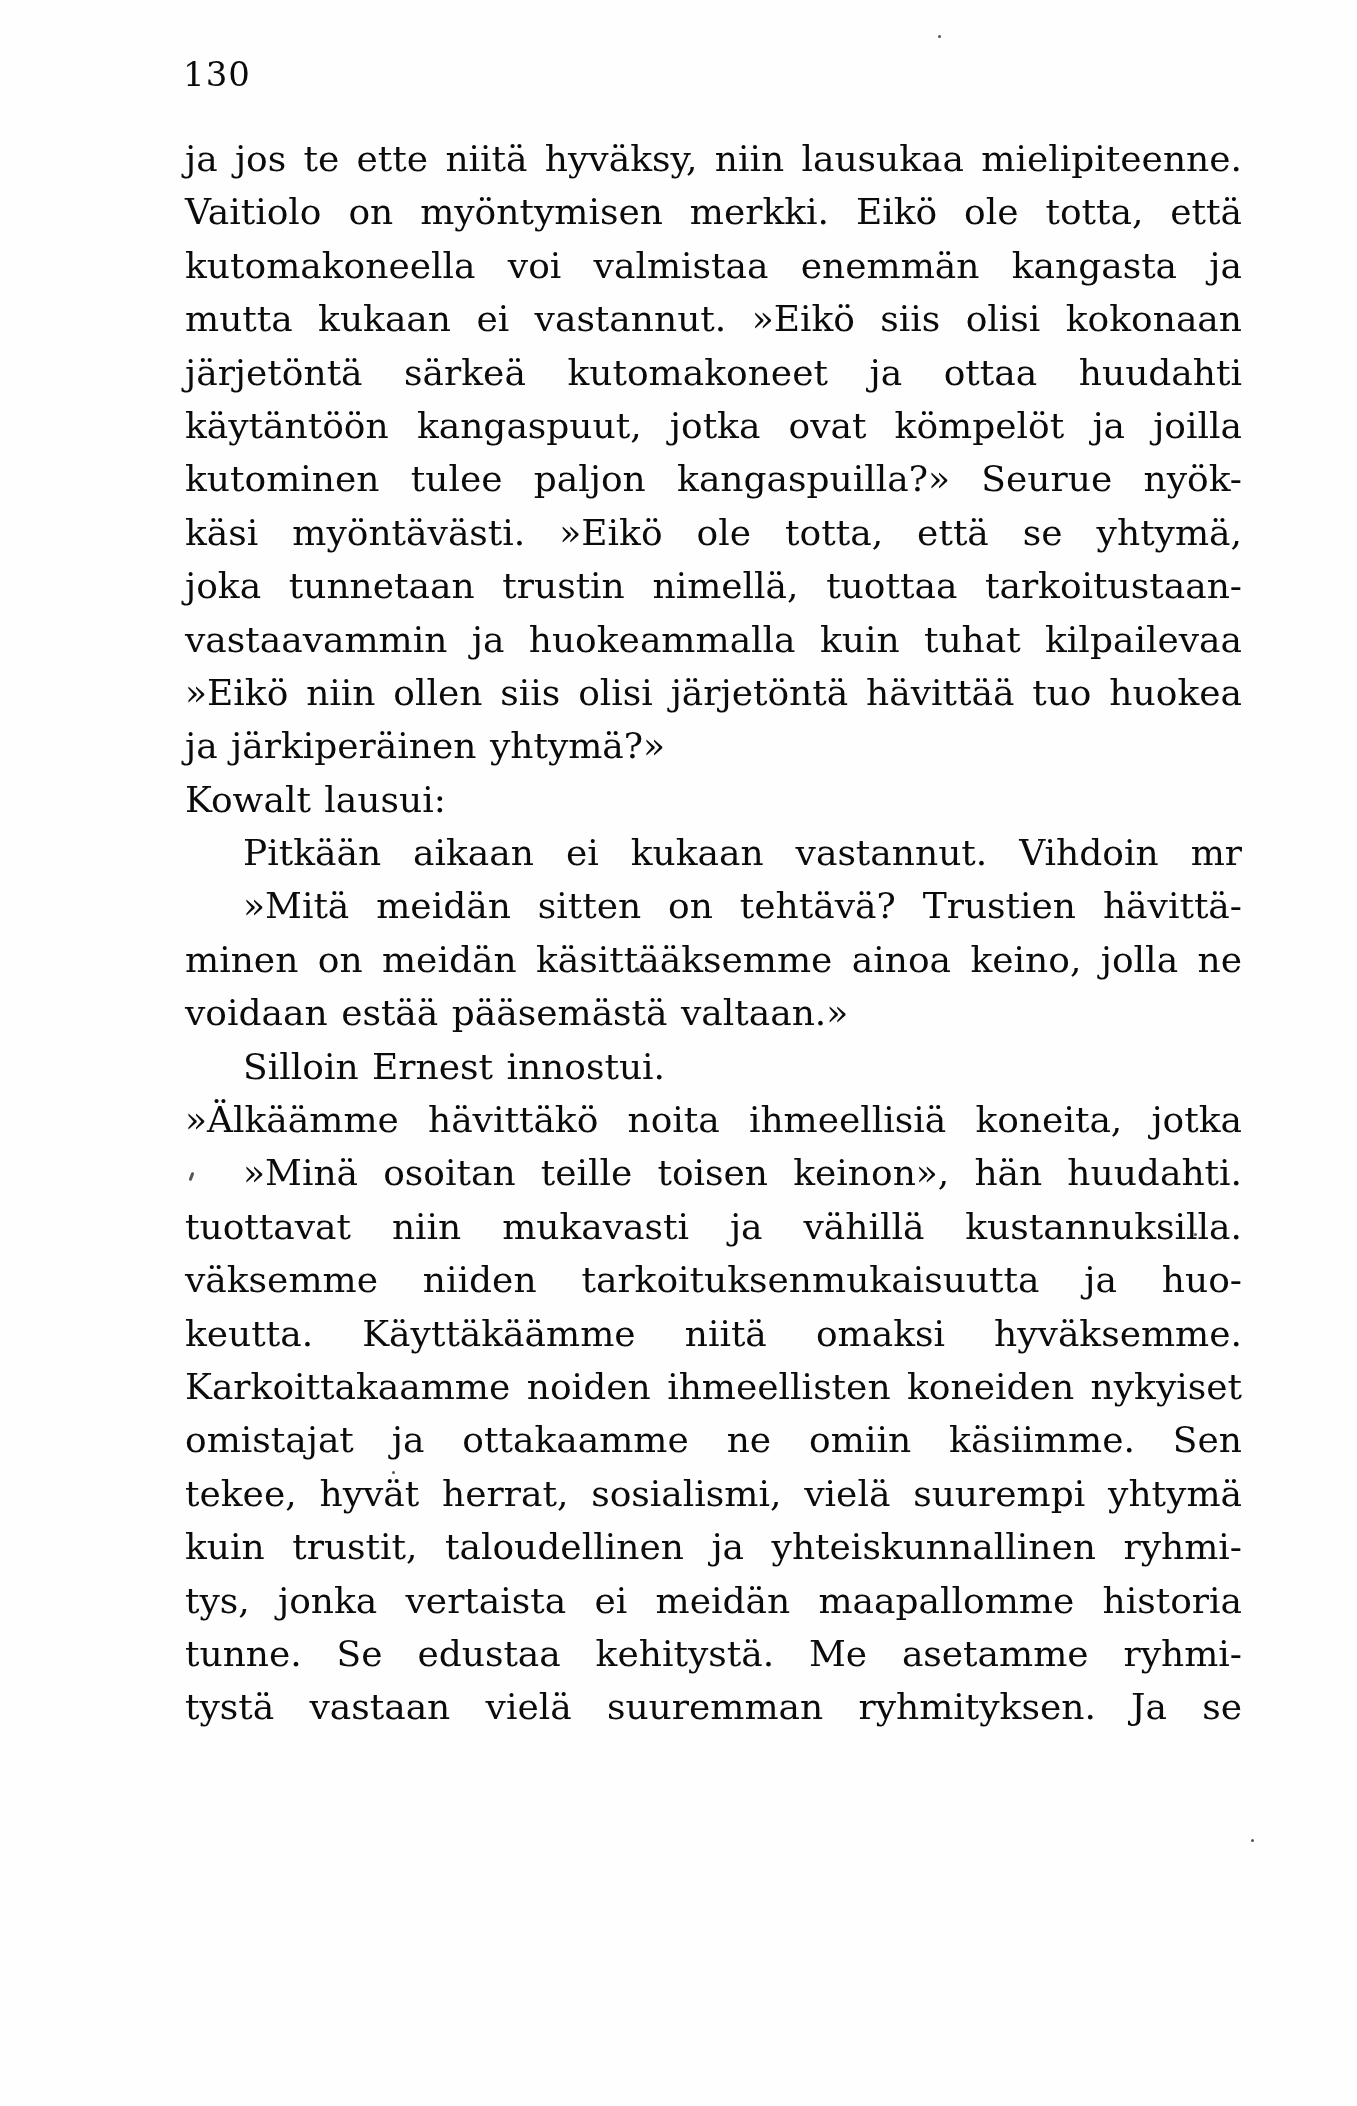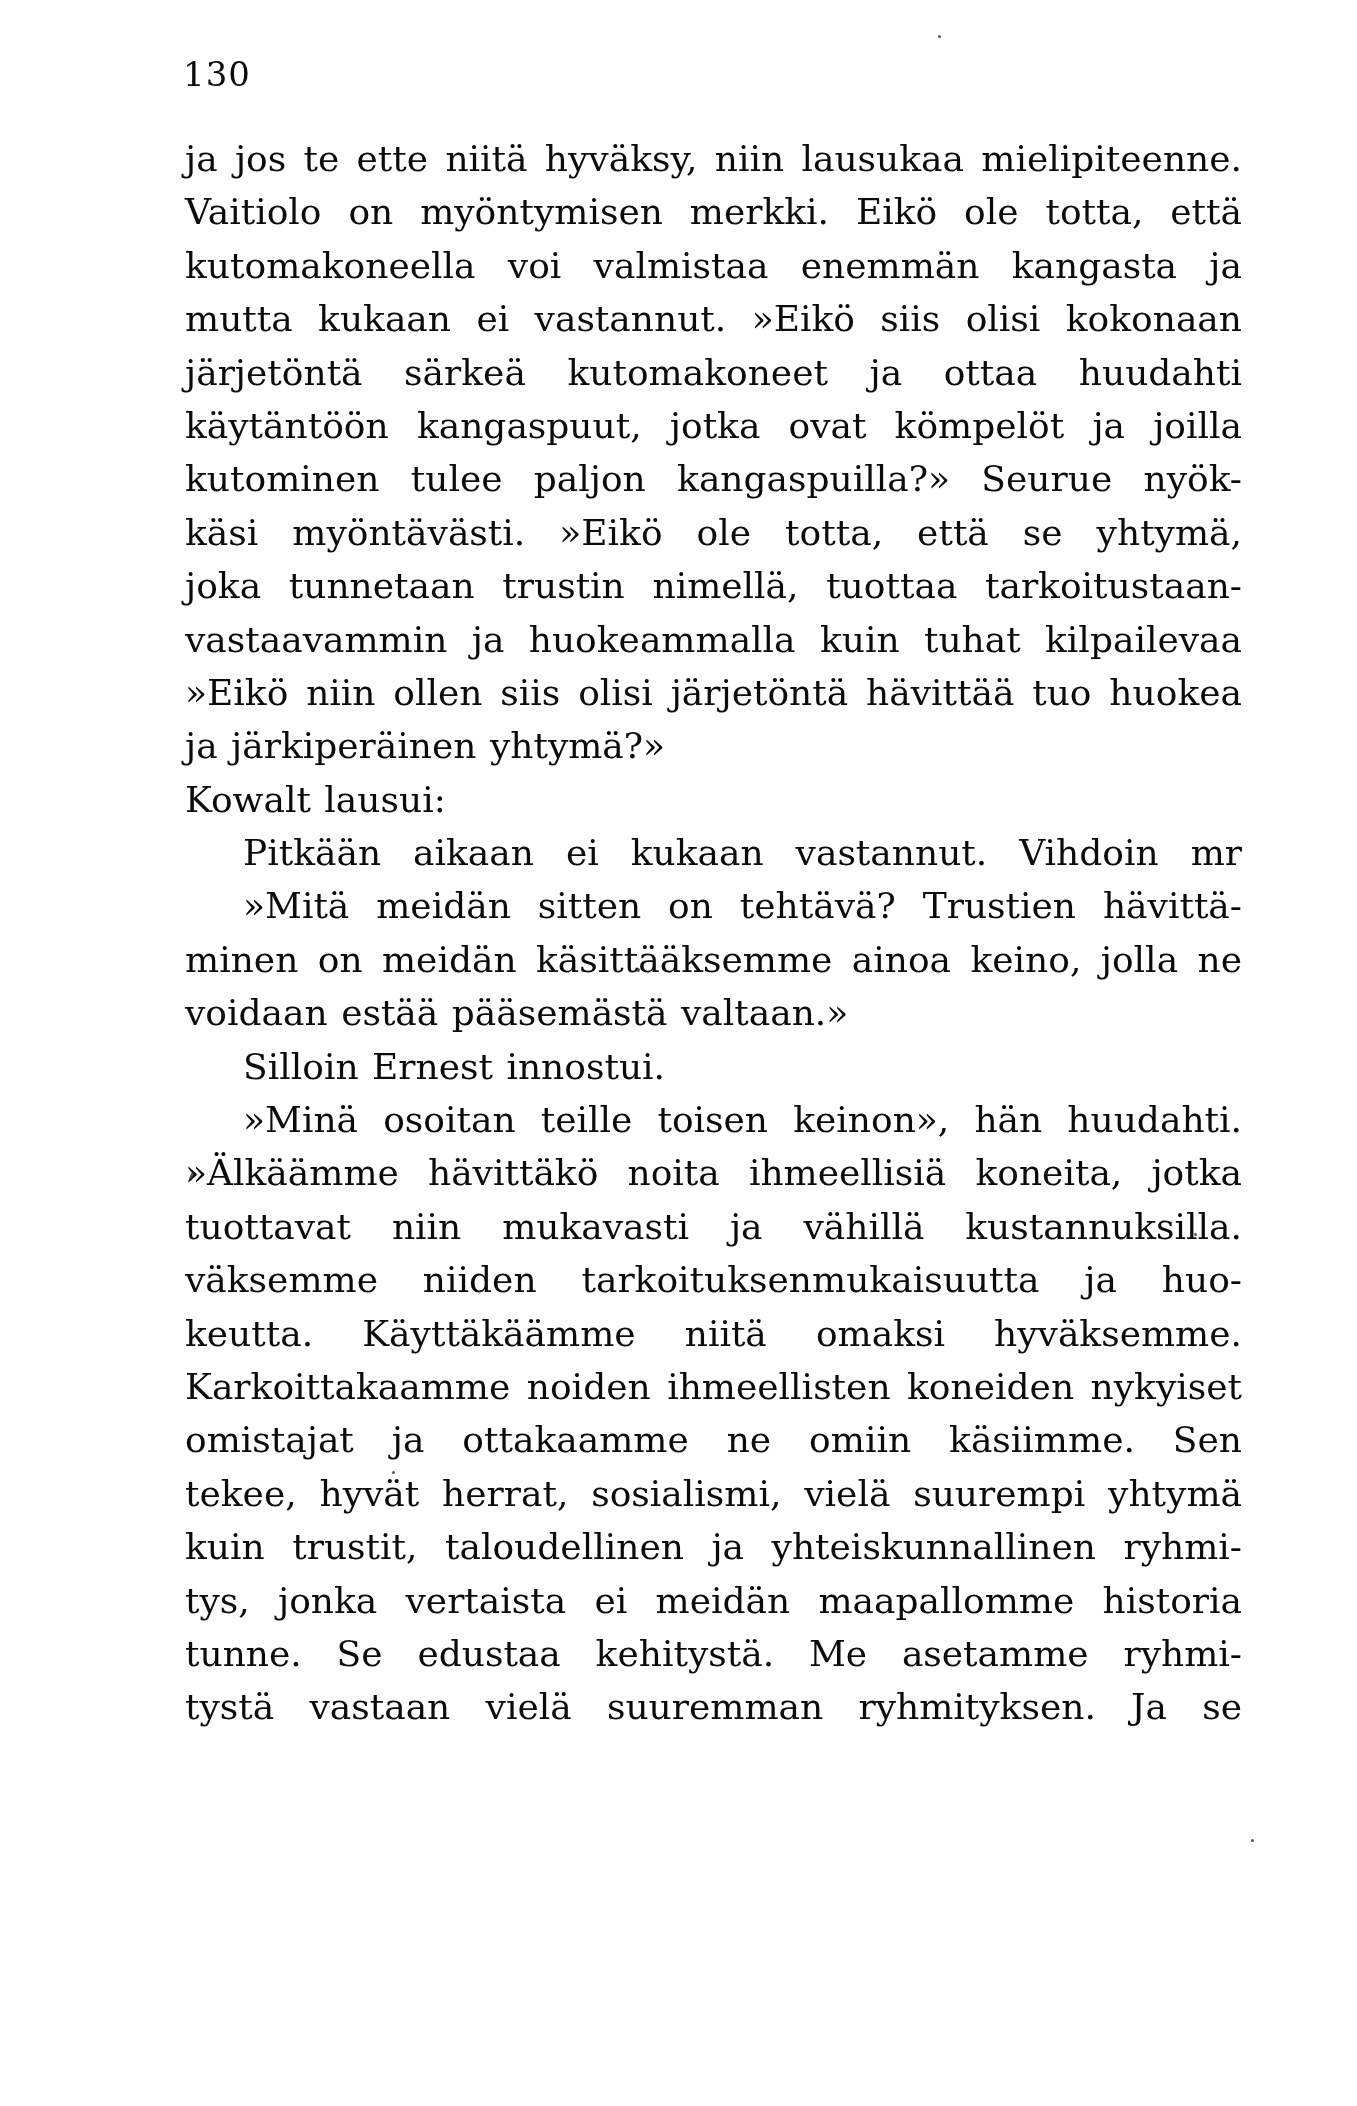--- a/index.html
+++ b/index.html
@@ -72,22 +72,22 @@
     <div class="line">joka tunnetaan trustin nimellä, tuottaa tarkoitustaan-</div>
     <div class="line">vastaavammin ja huokeammalla kuin tuhat kilpailevaa</div>
     <div class="line">»Eikö niin ollen siis olisi järjetöntä hävittää tuo huokea</div>
     <div class="line end">ja järkiperäinen yhtymä?»</div>
     <div class="line end">Kowalt lausui:</div>
     <div class="line indent">Pitkään aikaan ei kukaan vastannut. Vihdoin mr</div>
     <div class="line indent">»Mitä meidän sitten on tehtävä? Trustien hävittä-</div>
     <div class="line">minen on meidän käsittääksemme ainoa keino, jolla ne</div>
     <div class="line end">voidaan estää pääsemästä valtaan.»</div>
     <div class="line indent end">Silloin Ernest innostui.</div>
+    <div class="line">»Älkäämme hävittäkö noita ihmeellisiä koneita, jotka</div>
     <div class="line indent">»Minä osoitan teille toisen keinon», hän huudahti.</div>
-    <div class="line">»Älkäämme hävittäkö noita ihmeellisiä koneita, jotka</div>
     <div class="line">tuottavat niin mukavasti ja vähillä kustannuksilla.</div>
     <div class="line">väksemme niiden tarkoituksenmukaisuutta ja huo-</div>
     <div class="line">keutta. Käyttäkäämme niitä omaksi hyväksemme.</div>
     <div class="line">Karkoittakaamme noiden ihmeellisten koneiden nykyiset</div>
     <div class="line">omistajat ja ottakaamme ne omiin käsiimme. Sen</div>
     <div class="line">tekee, hyvät herrat, sosialismi, vielä suurempi yhtymä</div>
     <div class="line">kuin trustit, taloudellinen ja yhteiskunnallinen ryhmi-</div>
     <div class="line">tys, jonka vertaista ei meidän maapallomme historia</div>
     <div class="line">tunne. Se edustaa kehitystä. Me asetamme ryhmi-</div>
     <div class="line">tystä vastaan vielä suuremman ryhmityksen. Ja se</div>

